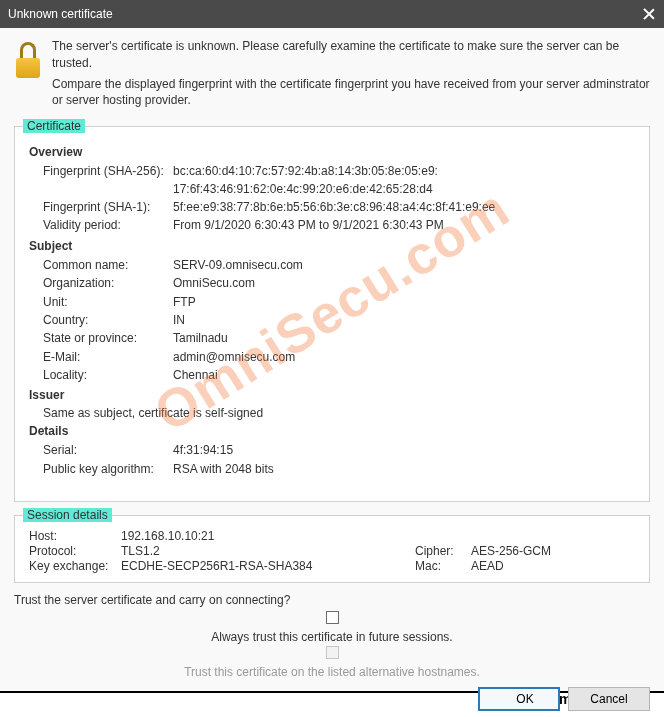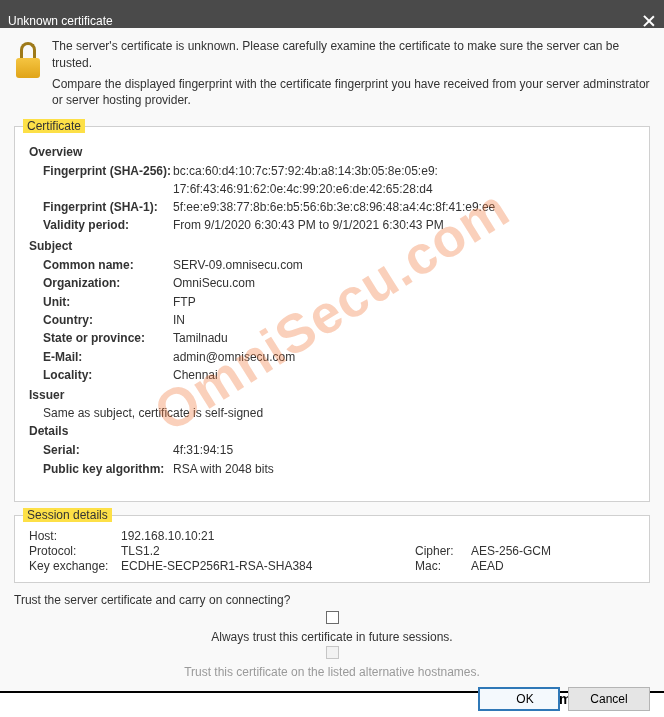--- a/index.html
+++ b/index.html
@@ -10,21 +10,21 @@
     width: 664px;
     height: 717px;
     overflow: hidden;
     position: relative;
   }
   .titlebar {
     background: #4a4a4a;
     color: #fff;
     height: 28px;
     display: flex;
-    align-items: flex-end;
+    align-items: center;
     justify-content: space-between;
     padding: 0 8px;
   }
   .titlebar span { font-size: 12px; }
   .close-x {
     width: 14px; height: 14px;
     cursor: pointer;
     position: relative;
   }
   .close-x::before, .close-x::after {
@@ -87,21 +87,21 @@
   fieldset {
     border: 1px solid #d0d0d0;
     padding: 4px 0 2px 0;
     position: relative;
     background: #fff;
   }
   fieldset legend {
     padding: 0 4px;
     margin-left: 8px;
     color: #333;
-    background: #fde047;
+    background: #5eead4;
   }
   .cert-scroll {
     height: 362px;
     overflow-y: scroll;
     padding: 4px 8px 4px 14px;
   }
   
   .cert-scroll::-webkit-scrollbar { width: 16px; }
   .cert-scroll::-webkit-scrollbar-track { background: #f0f0f0; }
   .cert-scroll::-webkit-scrollbar-thumb { background: #c8c8c8; }
@@ -109,21 +109,20 @@
   .section-head { font-weight: 600; margin: 4px 0 4px 0; }
   .row {
     display: flex;
     align-items: flex-start;
     margin: 1px 0 1px 14px;
     line-height: 1.45;
   }
   .row .label {
     width: 130px;
     flex-shrink: 0;
-    font-weight: bold;
   }
   .row .value { flex: 1; word-break: break-word; }
   .row .value .multi { display: block; }
   .issuer-note { margin: 2px 0 2px 14px; }
 
   .session fieldset { margin-top: 6px; }
   .session-body { padding: 2px 14px 6px 14px; }
   .session-row { display: flex; margin: 1px 0; }
   .session-row .slabel { width: 92px; }
   .session-row .svalue { flex: 1; }

